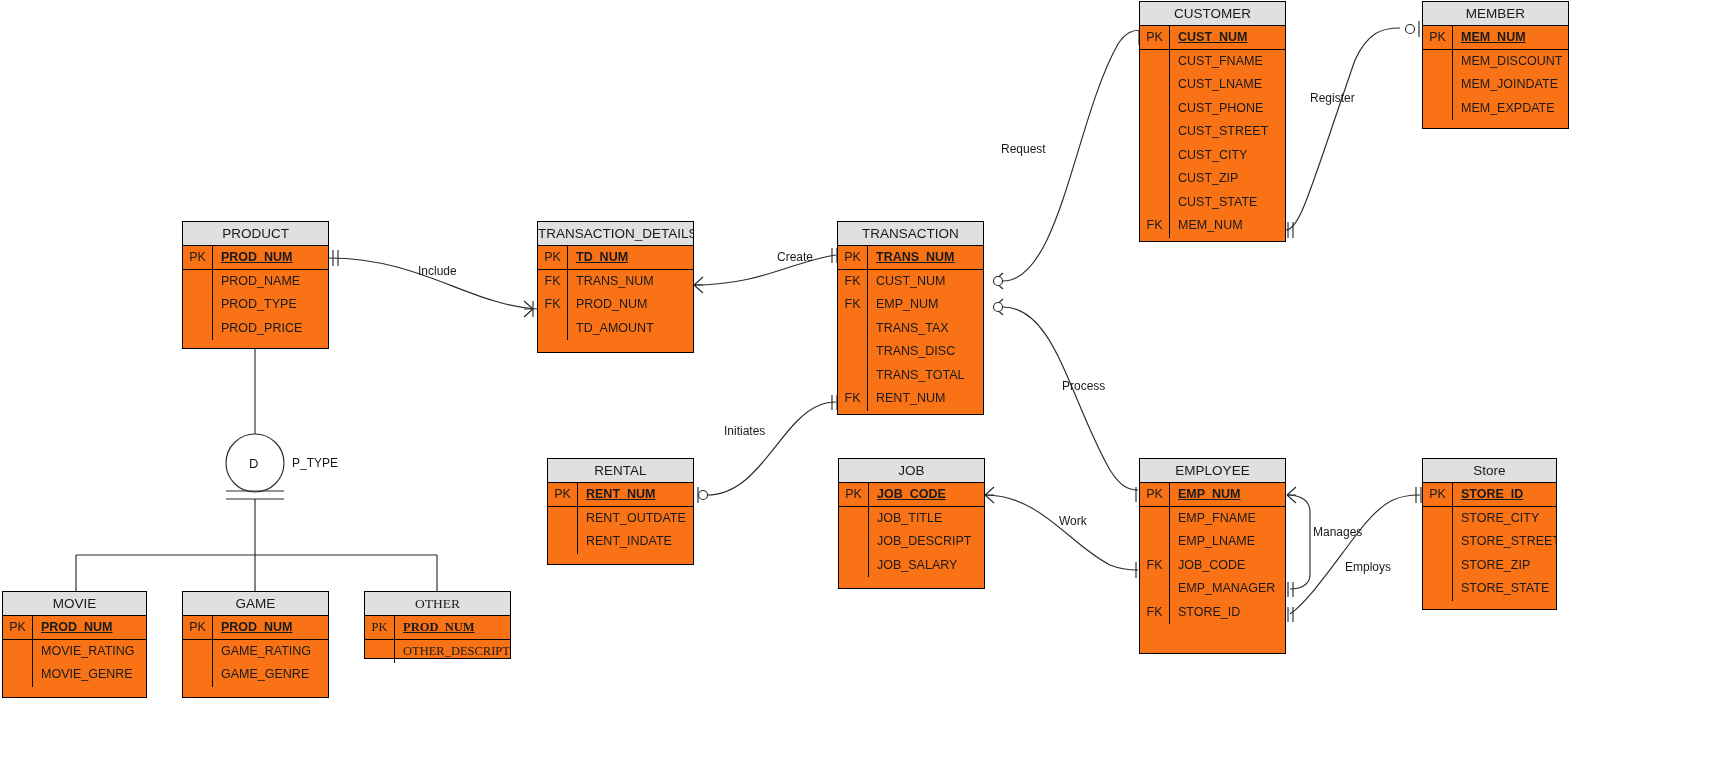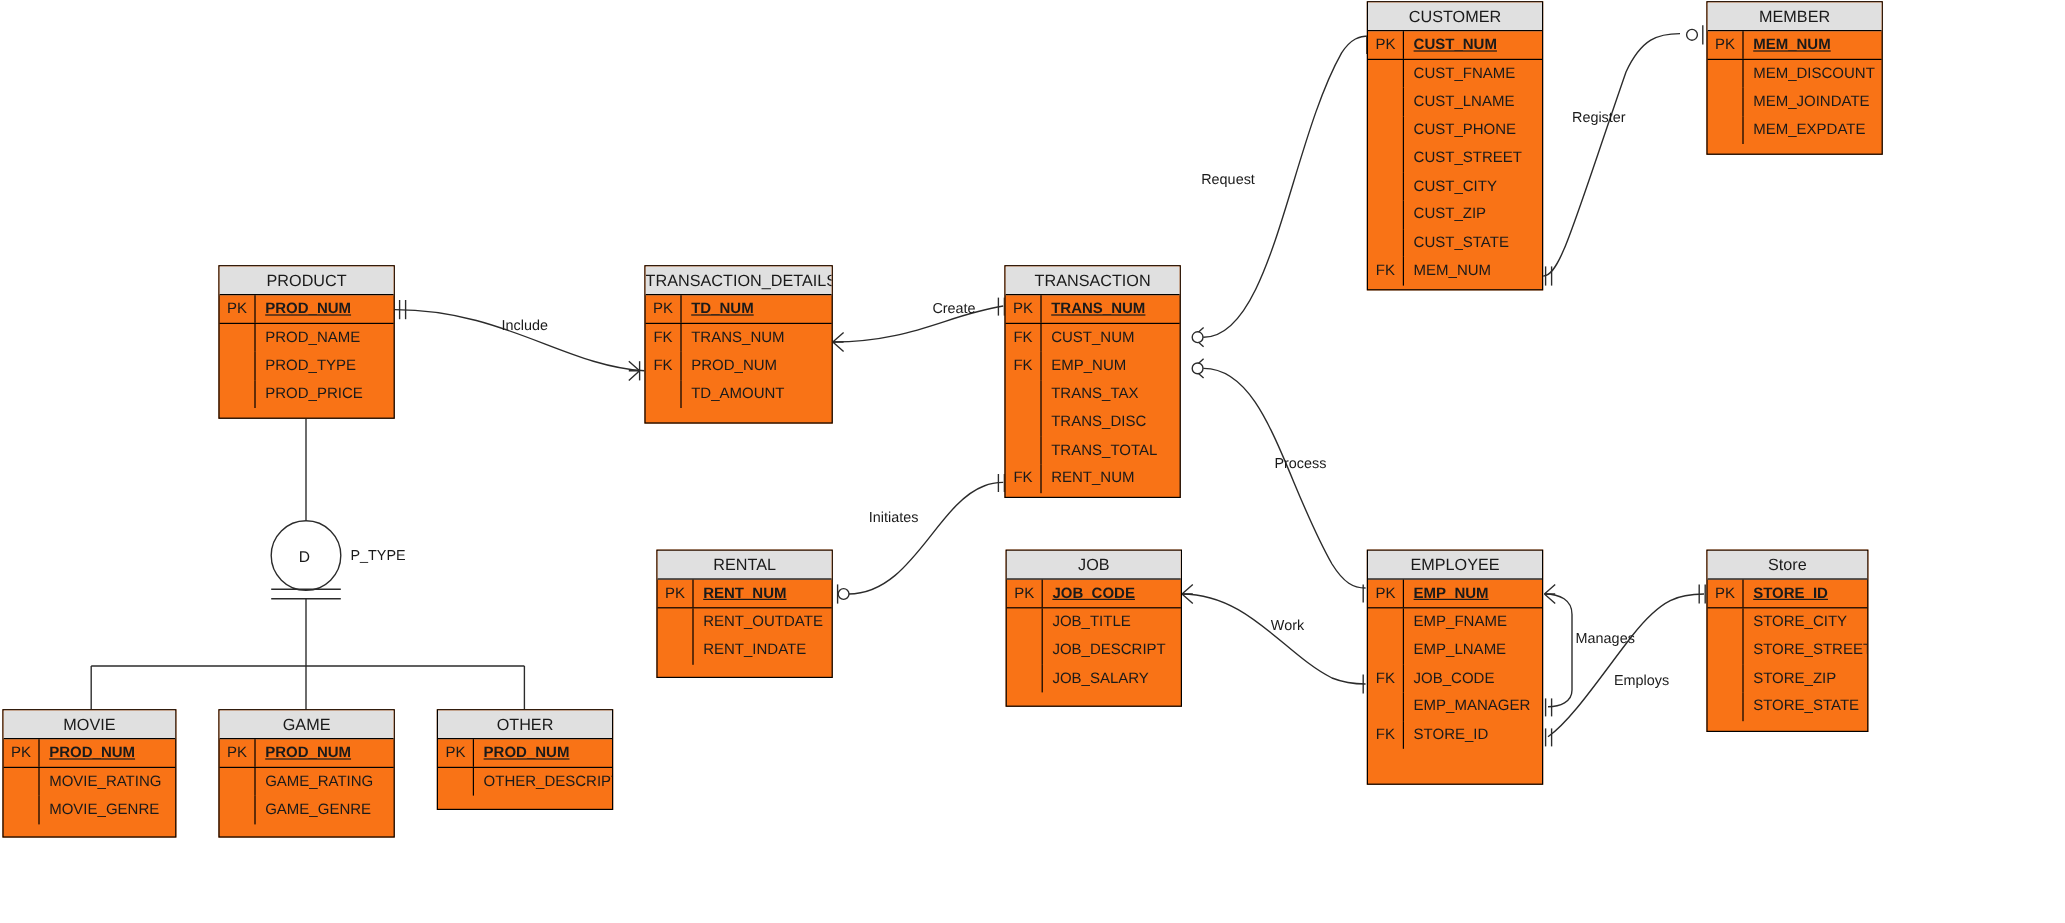--- a/index.html
+++ b/index.html
@@ -442,21 +442,21 @@
         <div class="key-cell blank"></div>
         <div class="name-cell">GAME_RATING</div>
       </div>
       <div class="attr-row">
         <div class="key-cell blank"></div>
         <div class="name-cell">GAME_GENRE</div>
       </div>
     </div>
   </div>
 
-  <div class="entity" style="left:364px; top:591px; width:147px; height:84px;">
+  <div class="entity" style="left:364px; top:591px; width:147px; height:68px;font-family:Liberation Serif, serif;">
     <div class="ent-title">OTHER</div>
     <div class="ent-body">
       <div class="attr-row pk-row">
         <div class="key-cell">PK</div>
         <div class="name-cell pk">PROD_NUM</div>
       </div>
       <div class="attr-row">
         <div class="key-cell blank"></div>
         <div class="name-cell">OTHER_DESCRIPT</div>
       </div>

